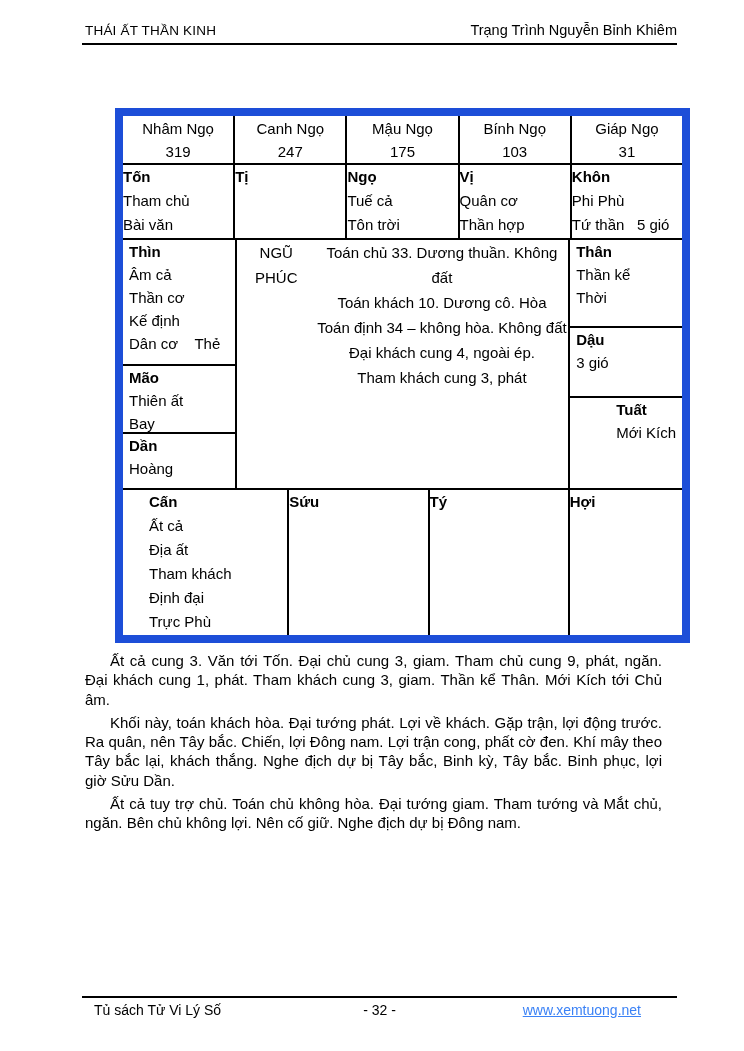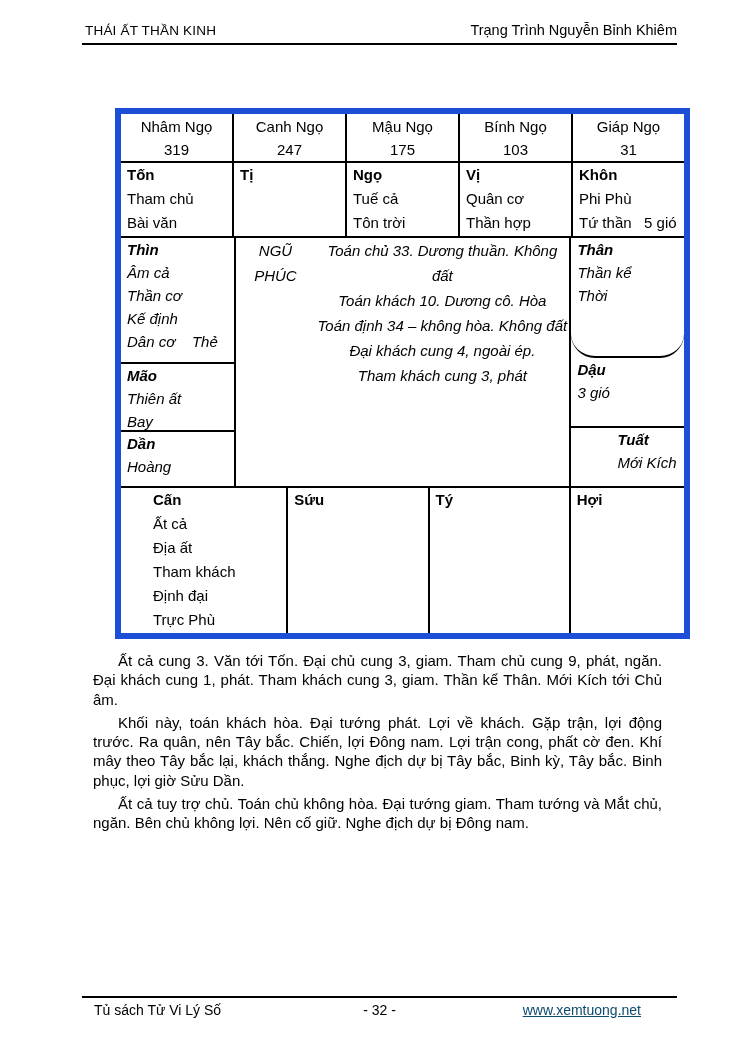--- a/index.html
+++ b/index.html
@@ -6,55 +6,55 @@
   .page{position:relative;width:744px;height:1051px;background:#ffffff;color:#000;
         font-family:"Liberation Sans", sans-serif;overflow:hidden;}
 
   
   .hdr{position:absolute;left:82px;top:22px;width:595px;border-bottom:2px solid #000000;
        padding-bottom:5px;display:flex;justify-content:space-between;align-items:flex-end;}
   .hdr-l{font-size:13.5px;letter-spacing:.2px;padding-left:3px;}
   .hdr-r{font-size:14.5px;}
 
   
-  .tbl{position:absolute;left:115px;top:108px;width:575px;border:6px solid #1d4ed8;
+  .tbl{position:absolute;left:115px;top:108px;width:575px;border:8px solid #1d4ed8;
        box-sizing:border-box;font-size:15px;line-height:24px;}
   .row{display:flex;box-sizing:border-box;}
   .row-sep{border-top:2px solid #000;}
-  .c{flex:1 1 0;box-sizing:border-box;padding-left:6px;overflow:hidden;}
+  .c{flex:1 1 0;box-sizing:border-box;overflow:hidden;}
   .c + .c{border-left:2px solid #000;}
   .t{font-weight:bold;}
   .cl{white-space:pre;}
 
   .ra .c{height:47px;padding:1px 0 0;text-align:center;line-height:23px;}
   .rb .c{height:73px;}
 
-  .rc{height:250px;font-style:italic;}
+  .rc{height:250px;}
   .stack{flex:0 0 20%;display:flex;flex-direction:column;box-sizing:border-box;}
   .sc{box-sizing:border-box;padding-left:6px;line-height:23px;overflow:hidden;}
   .sc.sep{border-bottom:2px solid #000;}
   .stack-l .s0{height:126px;} .stack-l .s1{height:68px;} .stack-l .s2{flex:1;}
-  .stack-r .s0{height:120px;border-radius:24px;} .stack-r .s1{height:70px;} .stack-r .s2{flex:1;margin-left:40px;}
+  .stack-r .s0{height:88px;} .stack-r .s1{height:70px;} .stack-r .s2{flex:1;margin-left:40px;}
   .ctr{flex:0 0 60%;box-sizing:border-box;border-left:2px solid #000;border-right:2px solid #000;
        display:flex;flex-direction:row;justify-content:center;text-align:center;line-height:25px;}
   .ctr .cl{white-space:pre-wrap;}
 
   .rd .c{height:145px;margin-left:26px;}
 
   
   .paras{position:absolute;left:85px;top:651px;width:577px;font-size:15px;
          line-height:19.3px;text-align:justify;}
-  .paras p{margin:0 0 4px 8px;text-indent:25px;}
+  .paras p{margin:0 0 4px 0;text-indent:25px;}
 
   
   .ftr{position:absolute;left:82px;top:996px;width:595px;border-top:2px solid #000;
        height:24px;font-size:14px;}
   .ftr-l{position:absolute;left:12px;top:4px;}
   .ftr-c{position:absolute;left:50%;top:4px;transform:translateX(-50%);}
-  .ftr-r{position:absolute;right:36px;top:4px;text-decoration:underline;color:#0c4a6e;}
+  .ftr-r{position:absolute;right:36px;top:4px;text-decoration:underline;color:#3b82f6;}
 </style>
 </head>
 <body>
 
 <div class="page">
 
   <div class="hdr">
     <span class="hdr-l">THÁI ẤT THẦN KINH</span>
     <span class="hdr-r">Trạng Trình Nguyễn Bỉnh Khiêm</span>
   </div>

